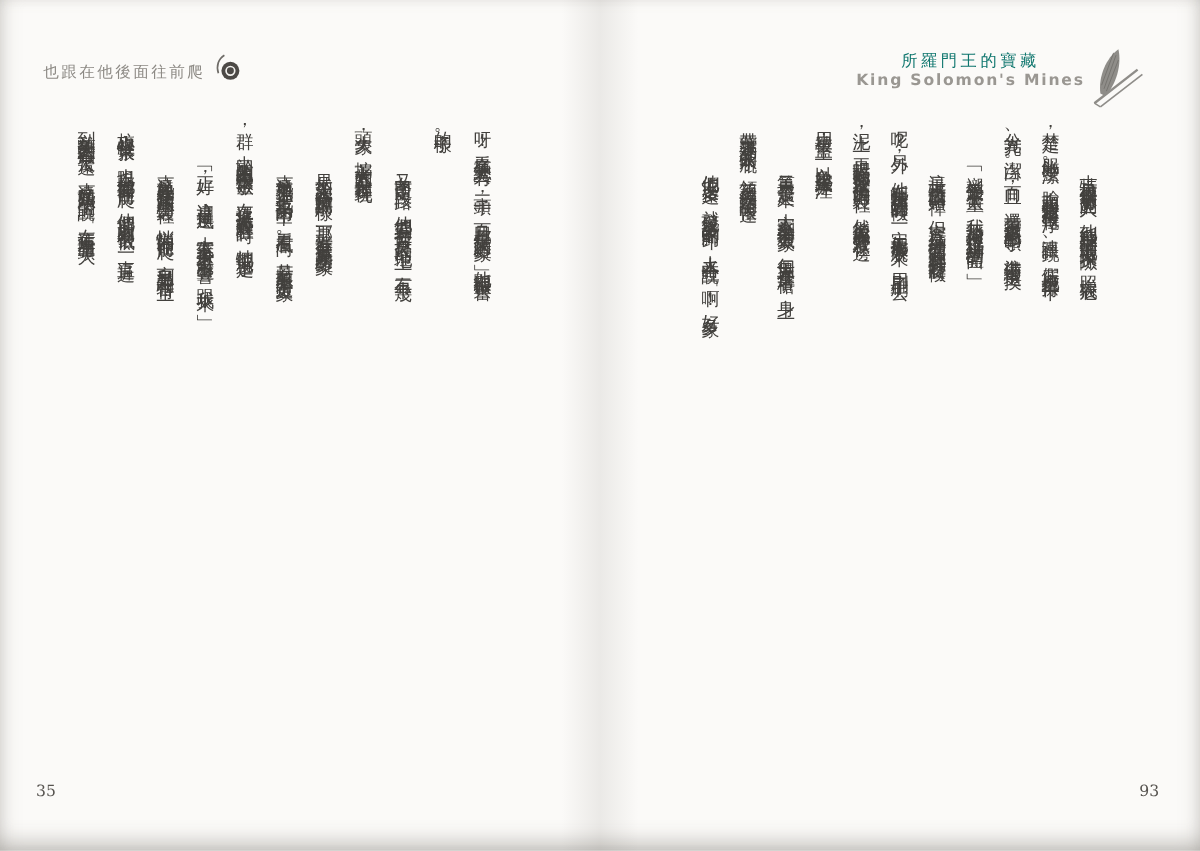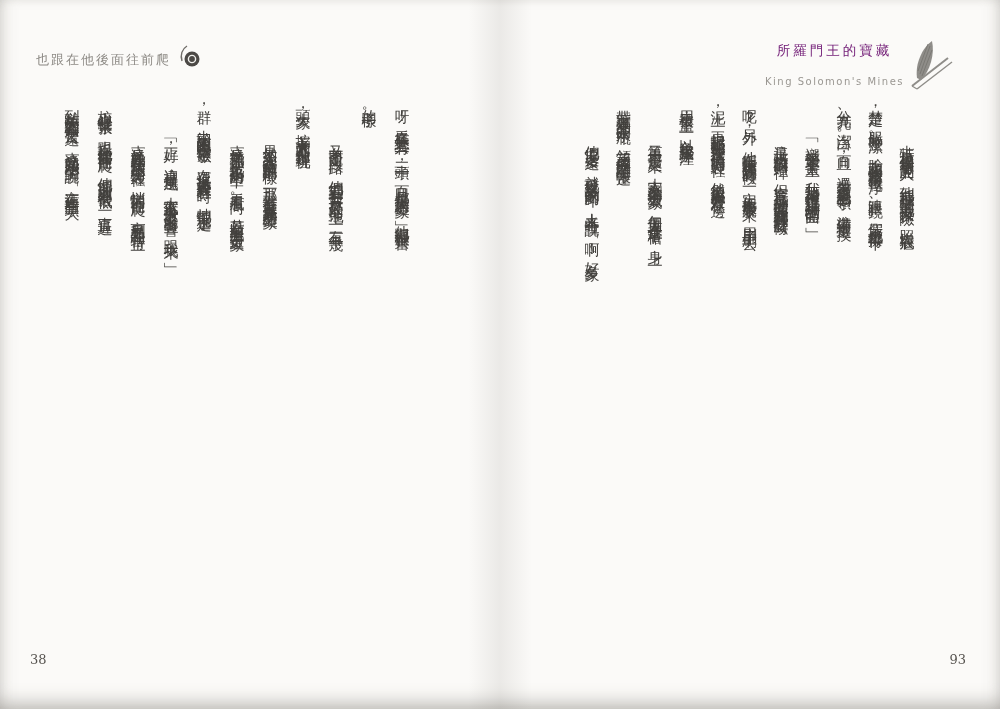--- a/index.html
+++ b/index.html
@@ -28,26 +28,27 @@
     font-size: 13px; color: #8d8a85; letter-spacing: 2px;
     font-family: "DejaVu Serif", serif;
     white-space: nowrap;
   }
   .hdr-left svg { vertical-align: -6px; margin-left: 6px; }
   .hdr-right {
     position: absolute; right: 96px; top: 42px;
     text-align: center;
   }
   .hdr-right .zh {
-    font-size: 13.5px; color: #701a75; letter-spacing: 3px; white-space: nowrap;
+    font-size: 13.5px; color: #0f766e; letter-spacing: 3px; white-space: nowrap;
     font-family: "DejaVu Serif", serif;
   }
   .hdr-right .en {
-    font-size: 10px; color: #9a9792; letter-spacing: 1.5px; margin-top: 16px;
+    font-size: 13px; color: #9a9792; letter-spacing: 1.5px; margin-top: 0;
     font-family: "DejaVu Sans", sans-serif;
+    font-weight: bold;
   }
   .hdr-right-icon { position: absolute; right: 34px; top: 38px; }
   
   .page-text {
     position: absolute; top: 98px; height: 545px;
     writing-mode: vertical-rl;
     -webkit-writing-mode: vertical-rl;
     font-family: "DejaVu Serif", serif;
     font-size: 15px;
     color: #42403d;
@@ -116,14 +117,14 @@
     <p class="vcol">頭大象，搧著大大的耳朵在那裡玩。</p>
     <p class="vcol indent">果然如土人番吐所說的那樣，那是一群有著美麗象牙的雄象。</p>
     <p class="vcol indent">克達勉先抓了一把乾草扔向空中，看看風向。若是順著風向走近象</p>
     <p class="vcol">群，由於大象的嗅覺很靈敏，在還沒抵達有效射程時，牠們就逃走了。</p>
     <p class="vcol indent">「正好，這裡是逆風，大家低下身子不要發出聲響，跟我來！」</p>
     <p class="vcol indent">克達勉先躲在矮矮的小樹叢裡，悄悄的往前爬。亨利男爵和古特上</p>
     <p class="vcol">校心裡很緊張，也跟在他後面往前爬。他們前進的姿勢很低，一直逼近</p>
     <p class="vcol">到離象大約有四十公尺遠，克達勉回頭小聲的說：「在這正面有三頭大</p>
   </div>
 
-<div class="pagenum pn-left">38</div>
+<div class="pagenum pn-left">35</div>
 <div class="pagenum pn-right">93</div>
 
 </body></html>

